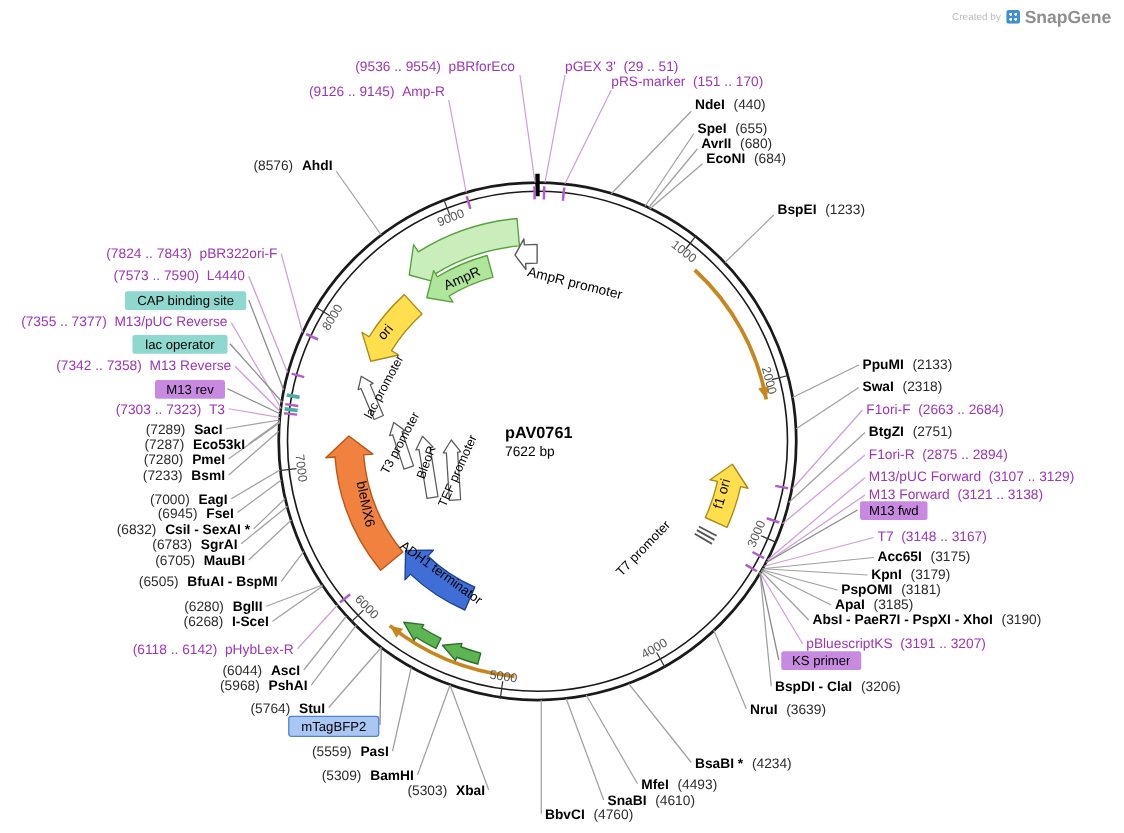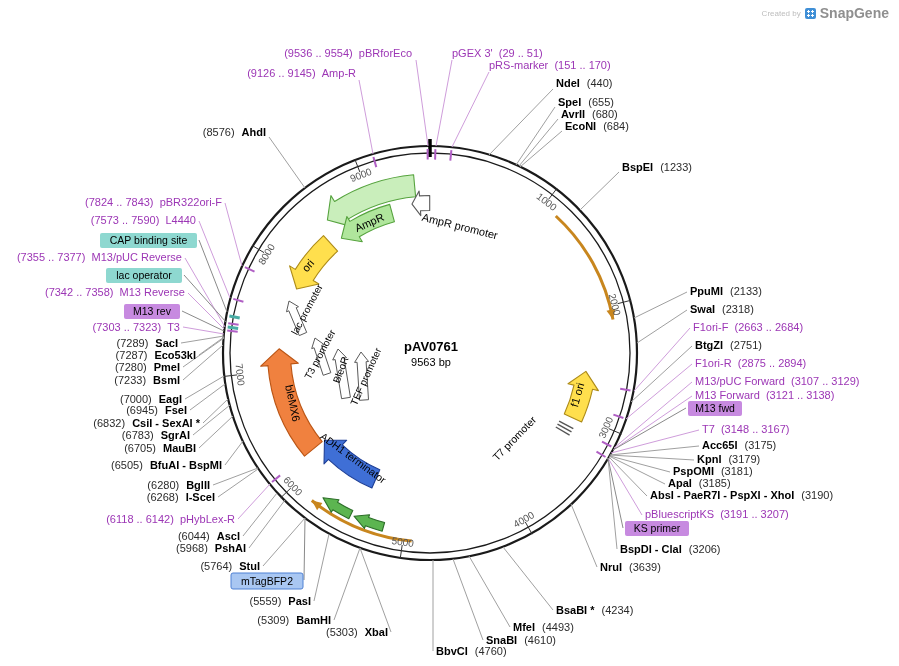--- a/index.html
+++ b/index.html
@@ -1,18 +1,18 @@
 <!DOCTYPE html>
 <html><head>
 <meta charset="utf-8">
 <style>
   html,body{margin:0;padding:0;background:#fff}
   .canvas{position:relative;width:899px;height:666px;background:#fff;font-family:"Liberation Sans",sans-serif;overflow:hidden}
   .canvas svg{position:absolute;left:0;top:0;font-family:"Liberation Sans",sans-serif}
-  .center-title{position:absolute;left:431px;top:353px;transform:translate(-50%,-50%);text-align:center;pointer-events:none}
+  .center-title{position:absolute;left:431px;top:353px;transform:translate(-50%,-50%);text-align:left;pointer-events:none}
   .plasmid-name{font-size:13px;font-weight:bold;color:#000}
   .plasmid-size{font-size:11px;color:#000;margin-top:2px}
   .watermark{position:absolute;top:5px;right:10px;display:flex;align-items:center;gap:4px}
   .wm-prefix{font-size:8px;color:#bdbdbd}
   .wm-brand{font-size:14px;color:#8f8f8f;font-weight:bold}
   .wm-icon{display:inline-block;width:11px;height:11px;border-radius:2px;
     background:
       radial-gradient(circle at 3.5px 3.5px,#fff 1px,rgba(255,255,255,0) 1.3px),
       radial-gradient(circle at 7.5px 3.5px,#fff 1px,rgba(255,255,255,0) 1.3px),
       radial-gradient(circle at 3.5px 7.5px,#fff 1px,rgba(255,255,255,0) 1.3px),
@@ -214,21 +214,21 @@
       <text transform="translate(344,371) rotate(-70)" text-anchor="middle" font-size="10" fill="#000">BleoR</text>
       <text transform="translate(369,378) rotate(-66)" text-anchor="middle" font-size="10" fill="#000">TEF promoter</text>
       <text transform="translate(289,404) rotate(78)" text-anchor="middle" font-size="11" fill="#000">bleMX6</text>
       <text transform="translate(351,461) rotate(36)" text-anchor="middle" font-size="10.5" fill="#000">ADH1 terminator</text>
       <text transform="translate(517,441) rotate(-46)" text-anchor="middle" font-size="10.5" fill="#000">T7 promoter</text>
       <text transform="translate(581,396) rotate(-74)" text-anchor="middle" font-size="11" fill="#000">f1 ori</text>
     </svg>
 
   <div class="center-title">
     <div class="plasmid-name">pAV0761</div>
-    <div class="plasmid-size">9563 bp</div>
+    <div class="plasmid-size">7622 bp</div>
   </div>
 
   <div class="watermark">
     <span class="wm-prefix">Created by</span>
     <span class="wm-icon"></span>
     <span class="wm-brand">SnapGene</span>
   </div>
 </div>
 
 </body></html>

